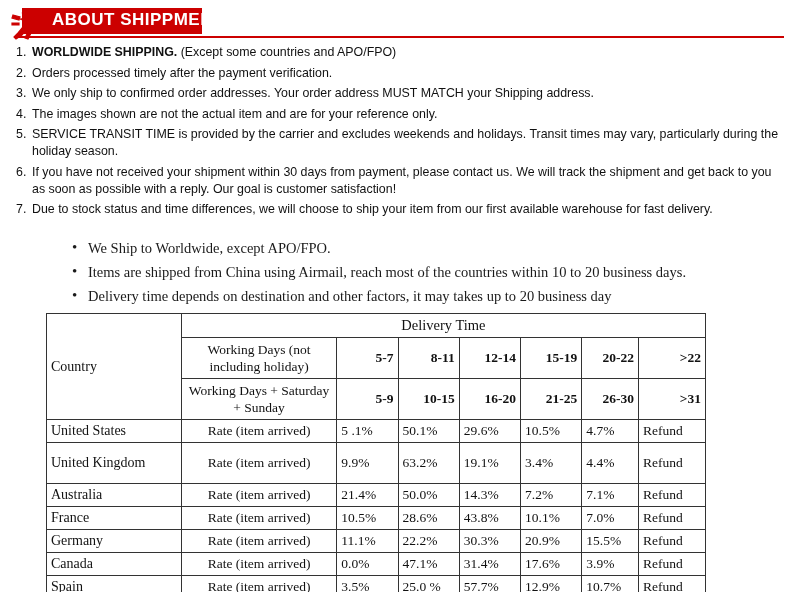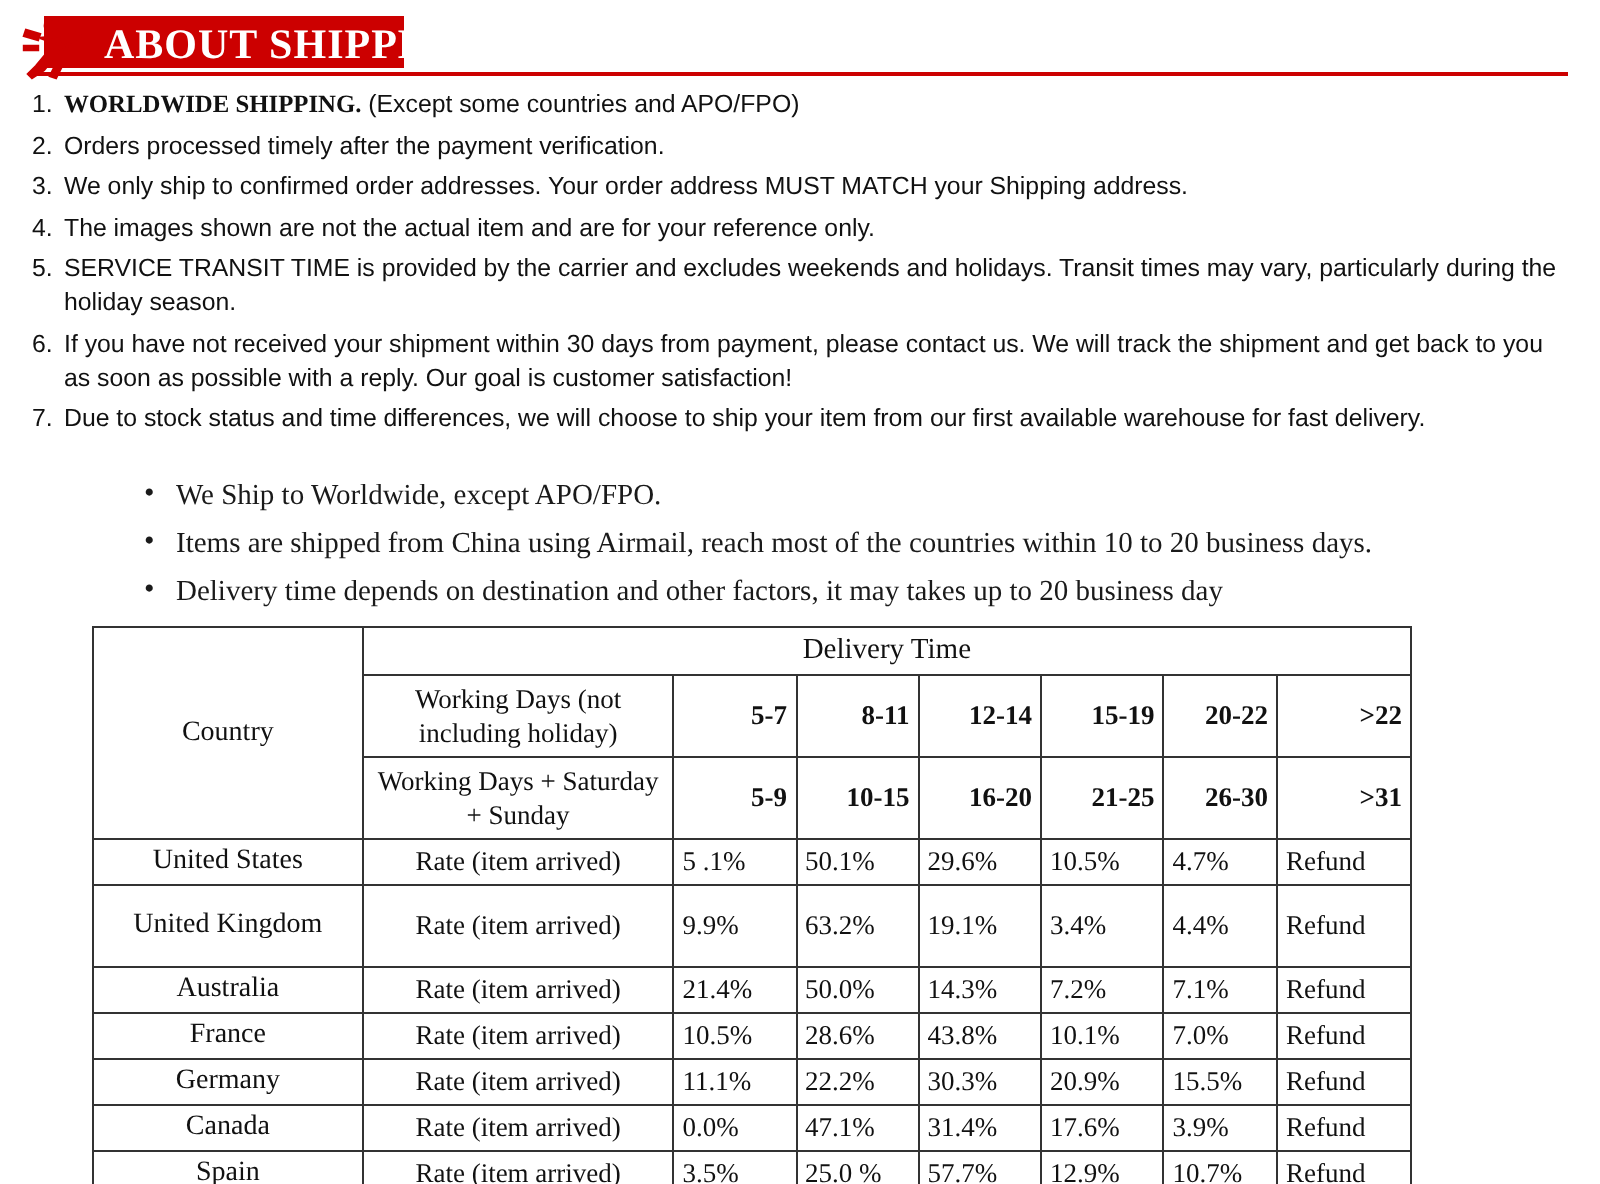--- a/index.html
+++ b/index.html
@@ -34,25 +34,25 @@
     left: 22px;
     top: 2px;
     width: 180px;
     height: 26px;
     background: #cc0000;
   }
   .header-title {
     position: absolute;
     left: 52px;
     top: 4px;
-    font-size: 21px;
+    font-size: 17px;
     font-weight: bold;
     color: #ffffff;
     letter-spacing: 0.5px;
-    font-family: Liberation Serif, serif;
+    font-family: Liberation Sans, sans-serif;
     text-align: right;
   }
   .header-mascot {
     position: absolute;
     left: 10px;
     top: 0px;
     width: 42px;
     height: 40px;
   }
   .header-rule {
@@ -80,21 +80,20 @@
   .numrow .num {
     width: 16px;
     flex: 0 0 16px;
     text-align: left;
   }
   .numrow .txt {
     flex: 1;
   }
   .numrow .txt b {
     font-weight: bold;
-    font-family: Liberation Serif, serif;
   }
 
   
   .bullets {
     margin: 20px 0 6px 0;
     padding: 0 0 0 72px;
     list-style: none;
   }
   .bullets li {
     font-family: "Liberation Serif", serif;
@@ -130,21 +129,21 @@
     padding: 3px 4px;
     vertical-align: middle;
   }
   .c-center { text-align: right; font-weight: bold; }
   .dt-title {
     text-align: center;
     font-size: 14.5px;
     padding: 3px 0;
   }
   .country-cell {
-    text-align: center;
+    text-align: left;
     font-size: 14px;
   }
   .band-label {
     text-align: center;
     font-size: 13.5px;
     line-height: 17px;
     padding: 4px 6px;
   }
   .rate-cell {
     text-align: center;

